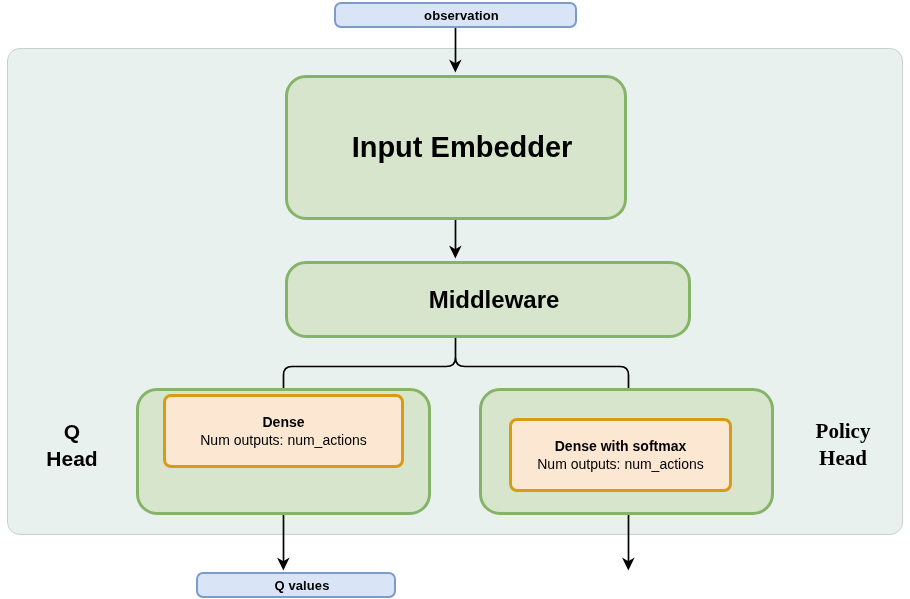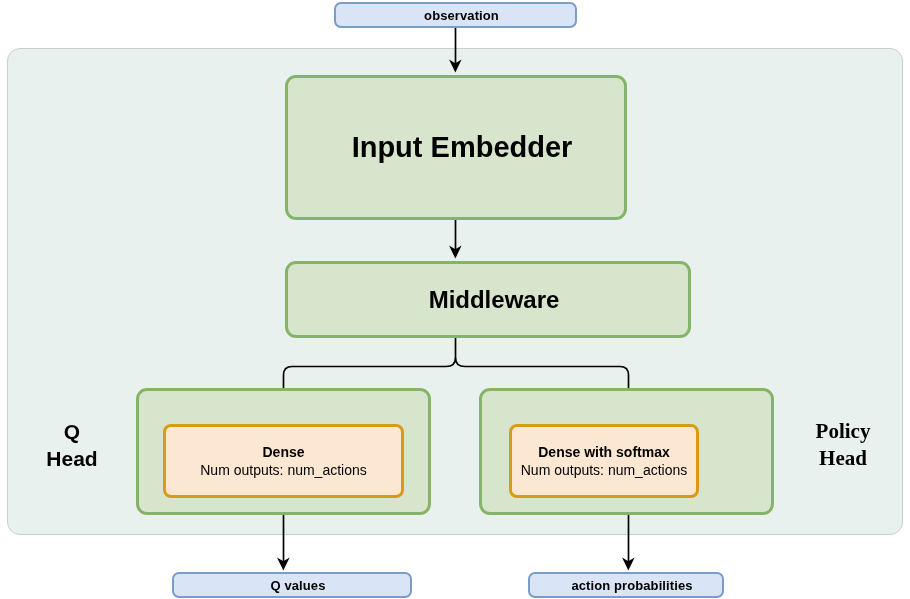--- a/index.html
+++ b/index.html
@@ -55,36 +55,36 @@
     color: #000000;
     letter-spacing: 0.1px;
   }
   .io-observation {
     left: 334px;
     top: 2px;
     width: 243px;
     height: 26px;
   }
   .io-qvalues {
-    left: 172px;
+    left: 196px;
     top: 572px;
-    width: 240px;
+    width: 200px;
     height: 26px;
   }
   .io-actionprobs {
     left: 528px;
     top: 572px;
     width: 196px;
     height: 26px;
   }
   
   .green-box {
     background: #d7e5cd;
     border: 3px solid #85b368;
-    border-radius: 11px;
+    border-radius: 21px;
     color: #000000;
   }
   .mod-embedder {
     left: 285px;
     top: 75px;
     width: 342px;
     height: 145px;
     font-size: 29px;
     font-weight: bold;
   }
@@ -110,25 +110,25 @@
     box-sizing: border-box;
     background: #fce8d2;
     border: 3px solid #d99b16;
     border-radius: 8px;
     display: flex;
     flex-direction: column;
     align-items: center;
     justify-content: center;
     text-align: center;
     color: #000000;
-    top: 424px;
+    top: 394px;
     height: 74px;
   }
   .orange-q { left: 163px; width: 241px; }
-  .orange-policy { left: 509px; width: 190px; }
+  .orange-policy { left: 509px; width: 223px; margin-top: 24px; }
 
   .layer-title {
     font-size: 14px;
     font-weight: bold;
     line-height: 18px;
   }
   .layer-sub {
     font-size: 14px;
     font-weight: normal;
     line-height: 19px;
@@ -204,15 +204,14 @@
 
   <div class="node green-box head-group head-policy"></div>
   <div class="orange-box orange-policy">
     <div class="layer-title">Dense with softmax</div>
     <div class="layer-sub">Num outputs: num_actions</div>
   </div>
   <div class="side-label label-policy-head">Policy
 Head</div>
 
   <div class="node io-box io-qvalues">Q values</div>
-  <div class="node io-box io-actionprobs">action probabilities</div>
 
 </div>
 
 </body></html>

